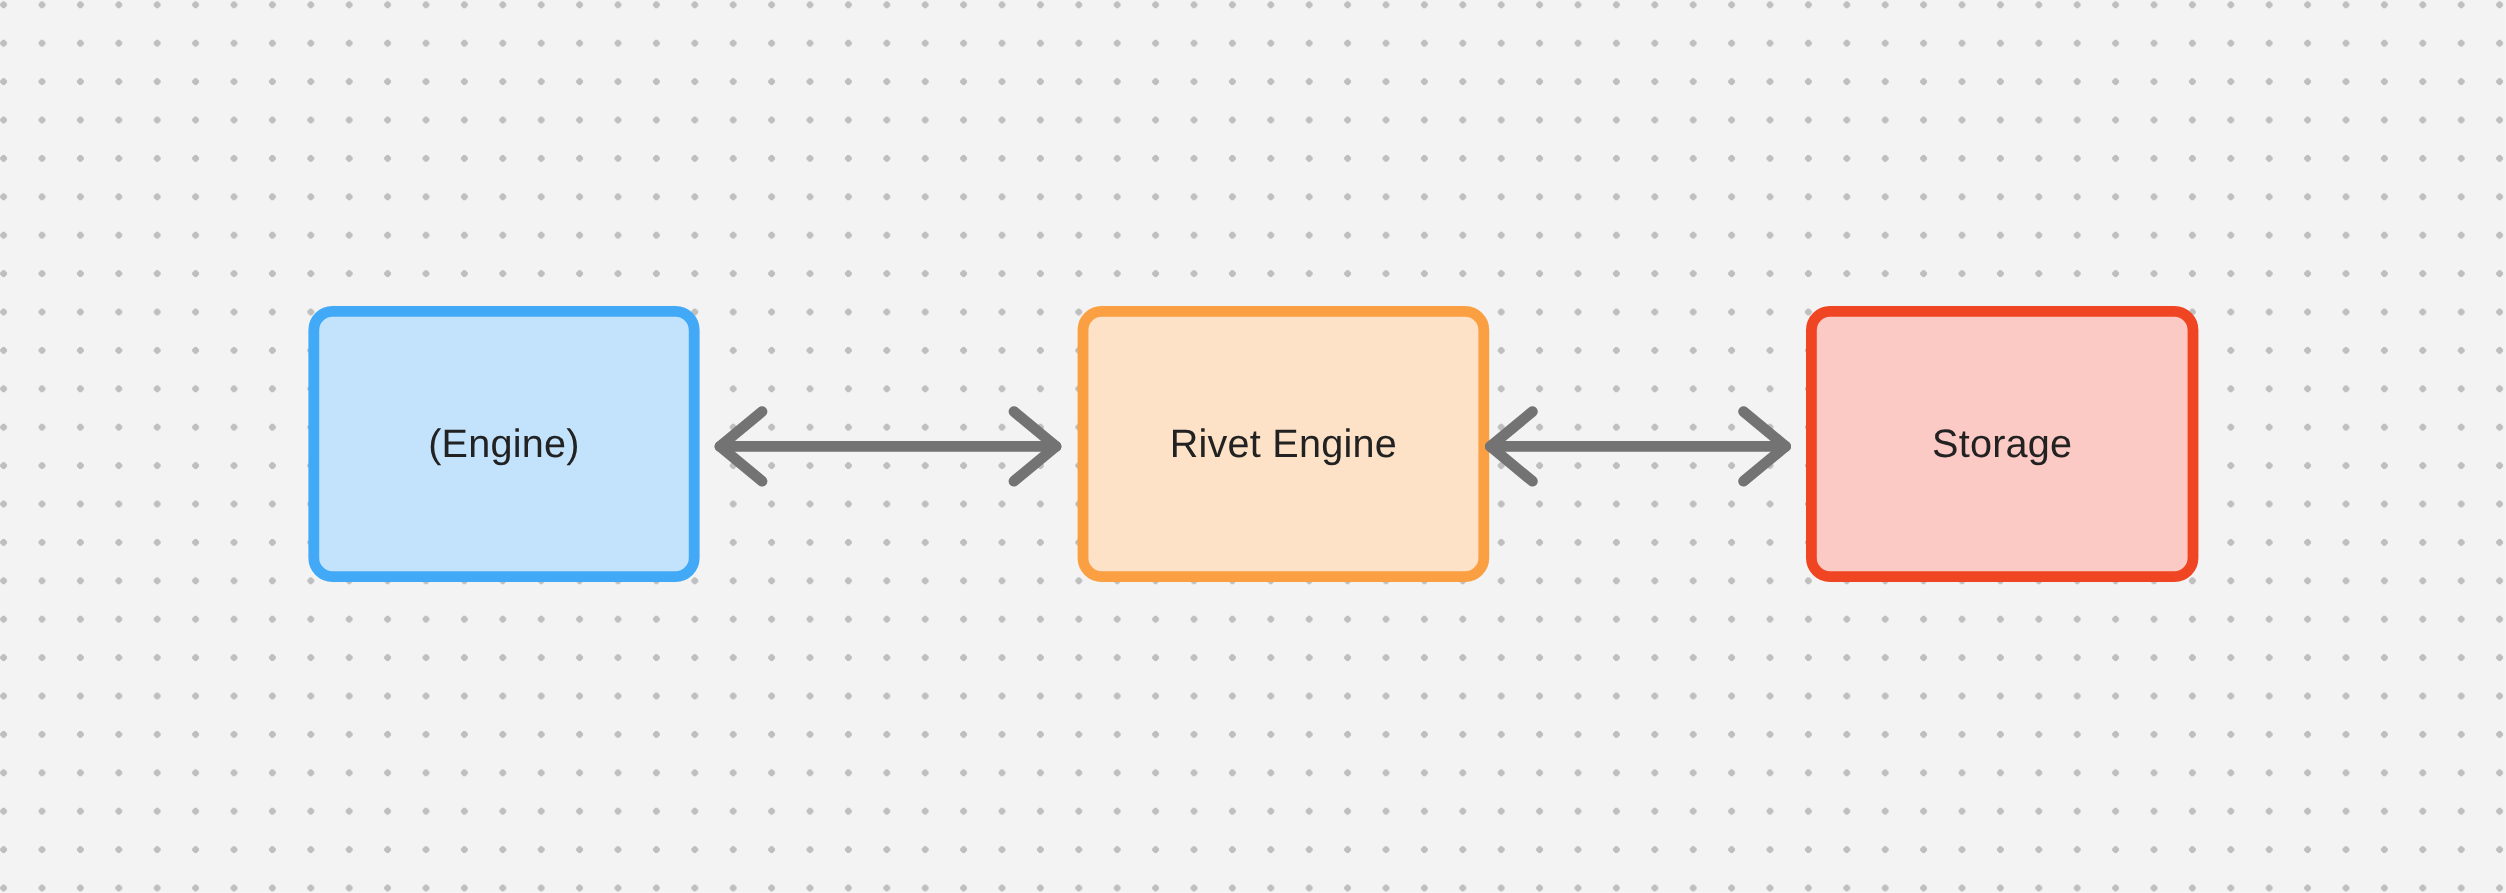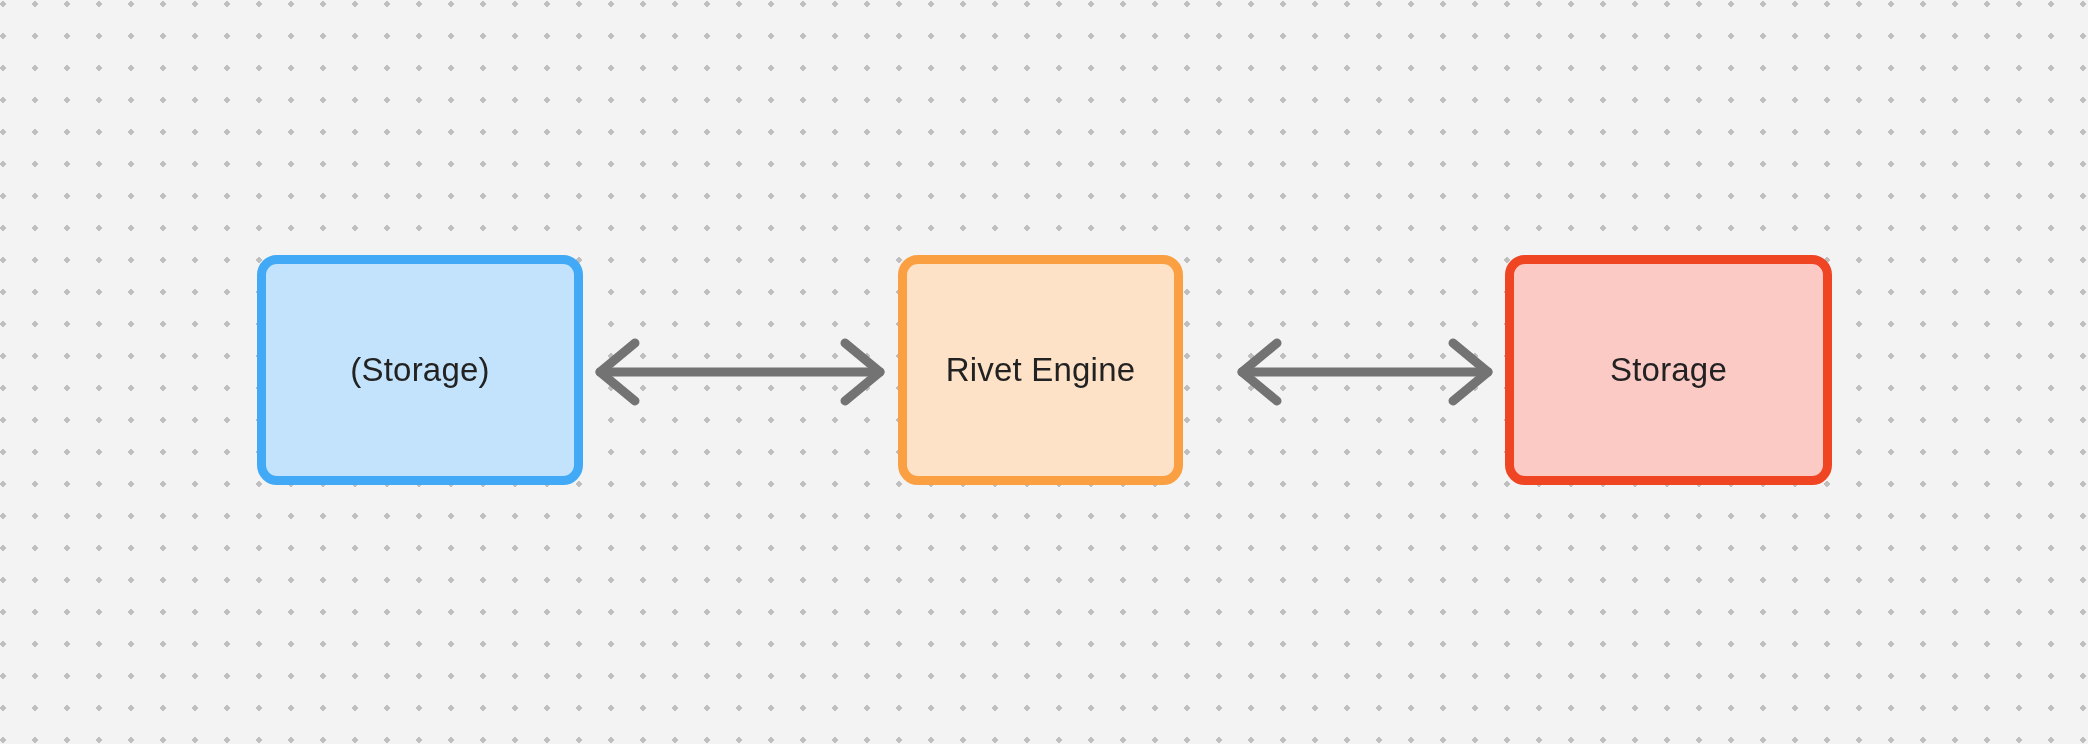--- a/index.html
+++ b/index.html
@@ -31,39 +31,39 @@
     align-items: center;
     justify-content: center;
     text-align: center;
     color: var(--text-color, #222222);
     font-size: 33px;
     line-height: 46px;
     font-weight: 400;
     letter-spacing: 0.2px;
   }
   .node-backend { left: 257px; width: 326px; }
-  .node-engine  { left: 898px; width: 285px; }
+  .node-engine  { left: 898px; width: 343px; }
   .node-storage { left: 1505px; width: 327px; }
   .arrow {
     position: absolute;
     top: 312px;
     height: 120px;
     color: var(--arrow-color, #737373);
   }
   .arrow-1 { left: 590px; width: 300px; }
   .arrow-2 { left: 1233px; width: 264px; }
   .arrow svg { display: block; width: 100%; height: 100%; }
 </style>
 </head>
 <body>
 
 <div class="canvas">
 
   <div class="node node-backend" style="background: rgb(195, 227, 252); border-color: rgb(65, 169, 245);">
-    <span>(Storage)</span>
+    <span>(Engine)</span>
   </div>
 
   <div class="arrow arrow-1">
     <svg viewBox="0 0 300 120" preserveAspectRatio="none" aria-hidden="true">
       <g stroke="currentColor" stroke-width="9" fill="none" stroke-linecap="round" stroke-linejoin="round">
         <line x1="10" y1="60" x2="290" y2="60" vector-effect="non-scaling-stroke"></line>
         <polyline points="45,31 10,60 45,89" vector-effect="non-scaling-stroke"></polyline>
         <polyline points="255,31 290,60 255,89" vector-effect="non-scaling-stroke"></polyline>
       </g>
     </svg>

